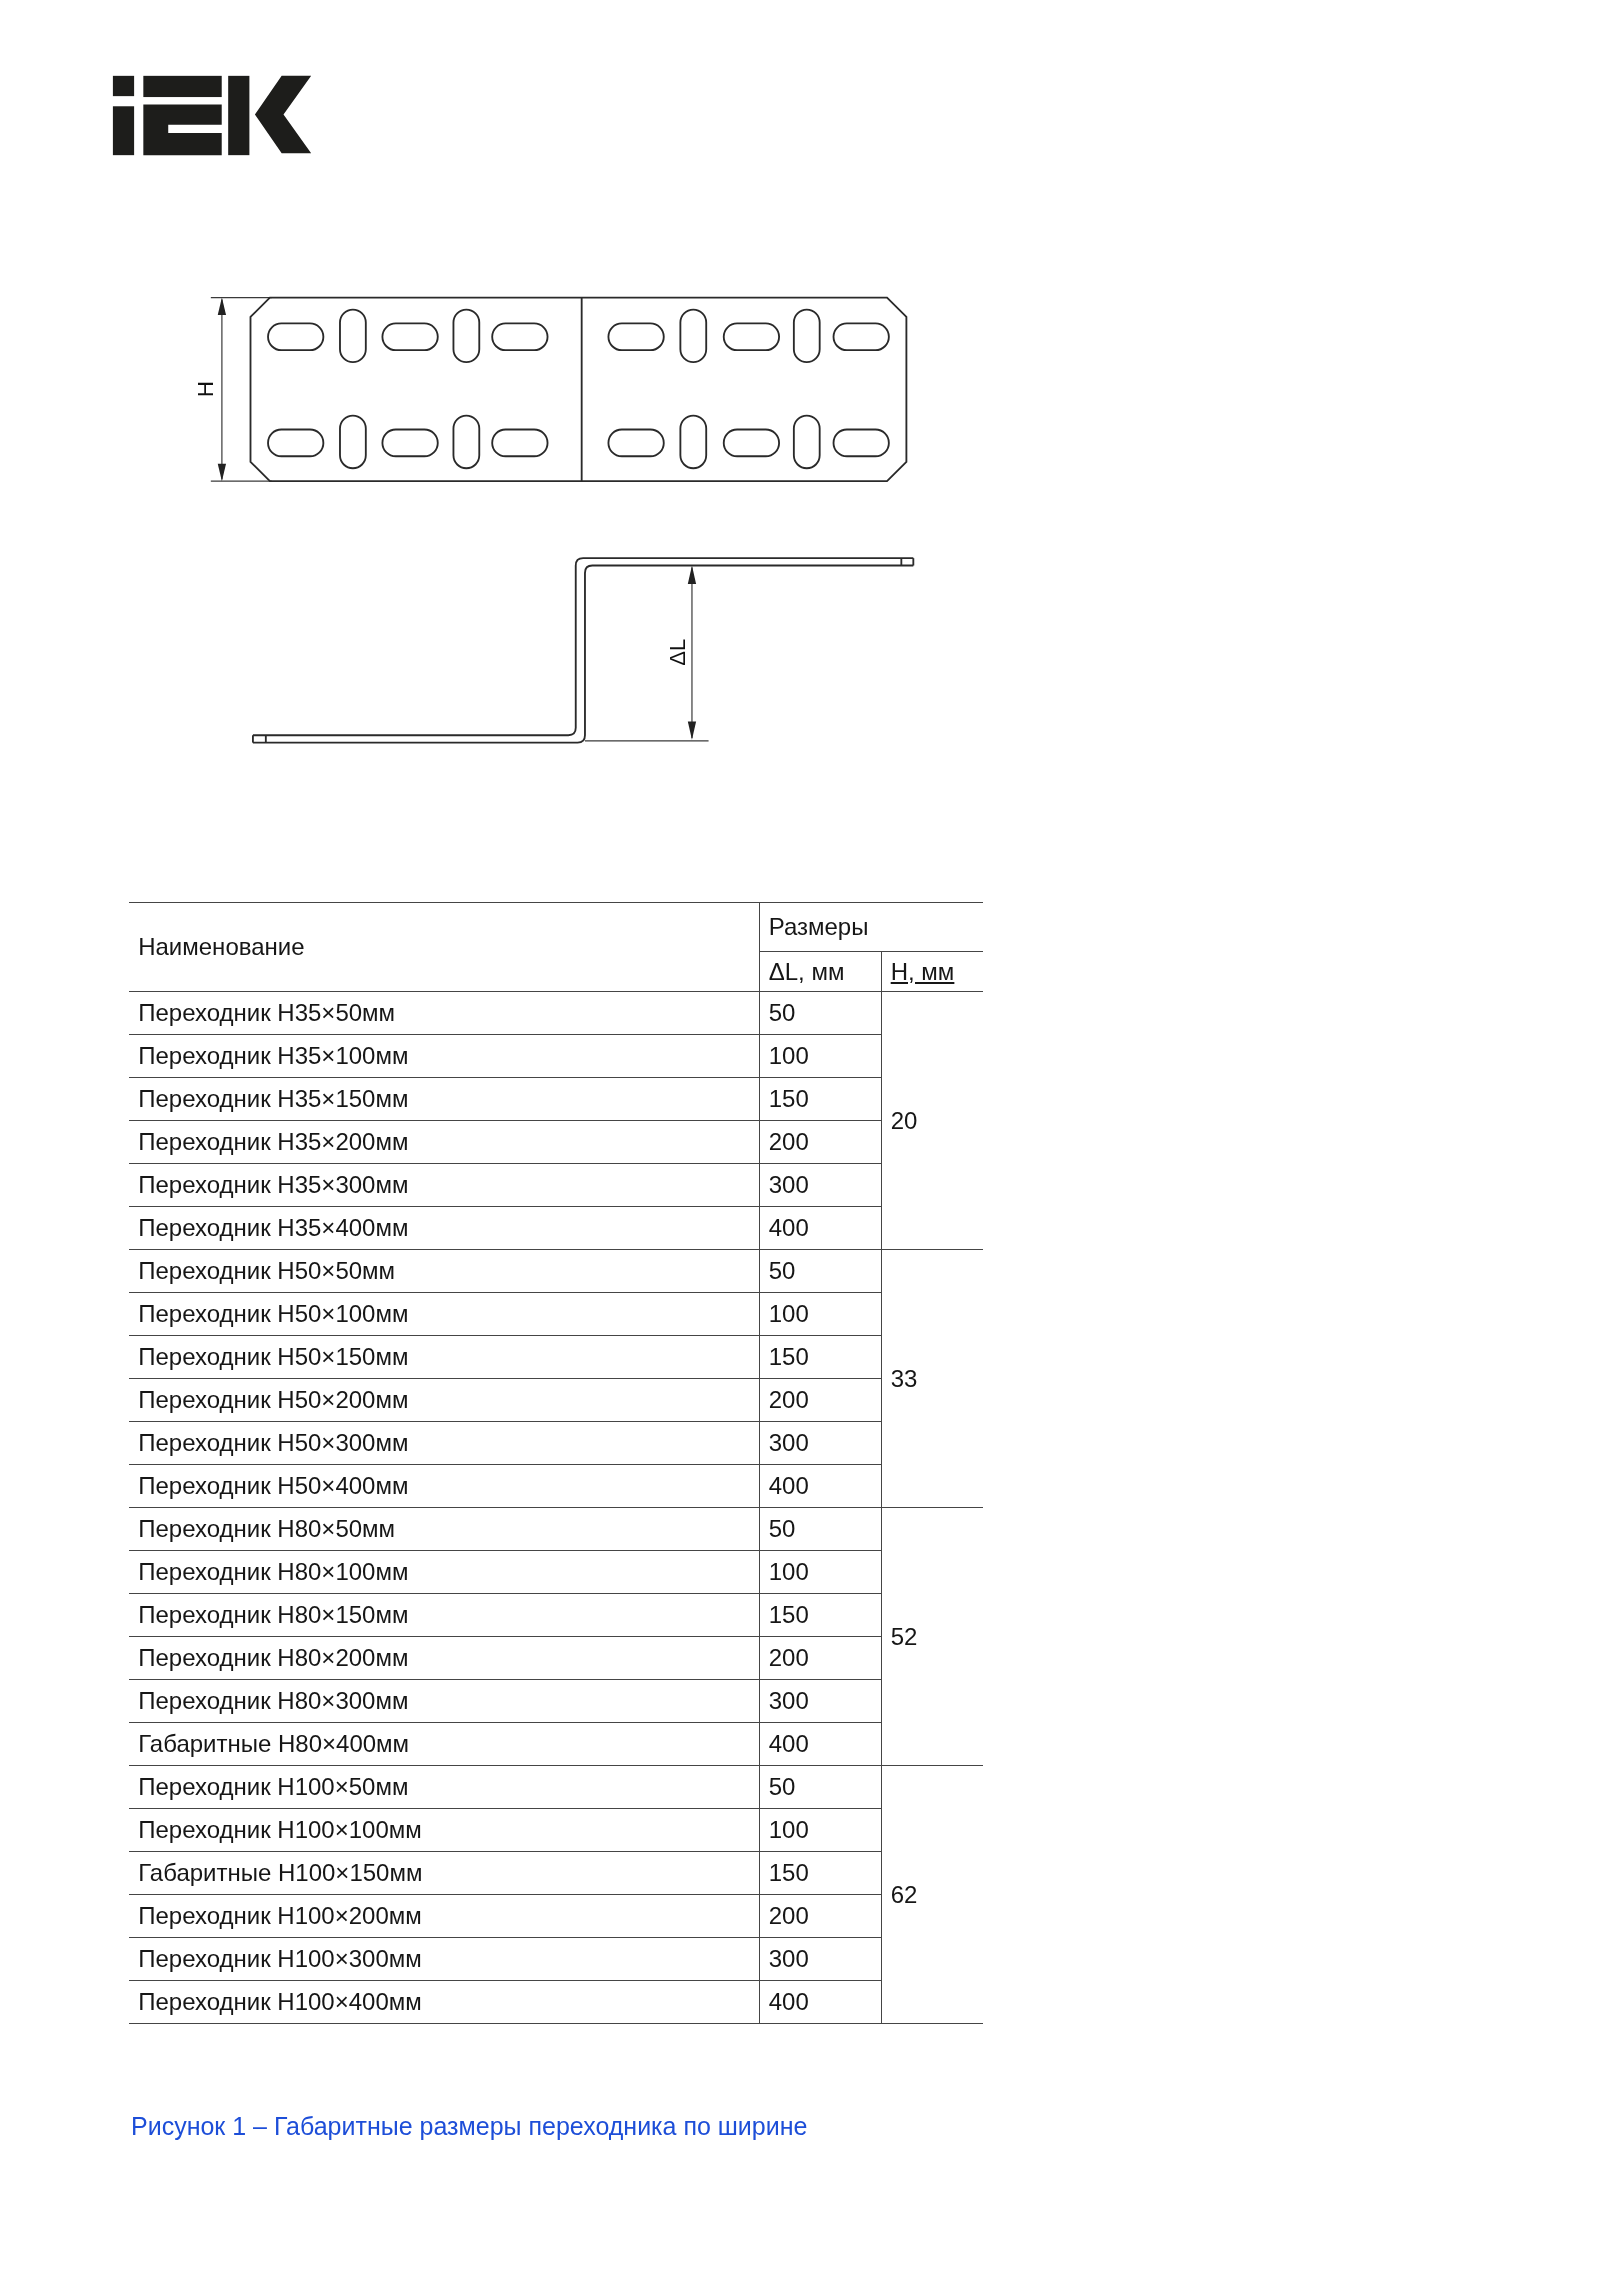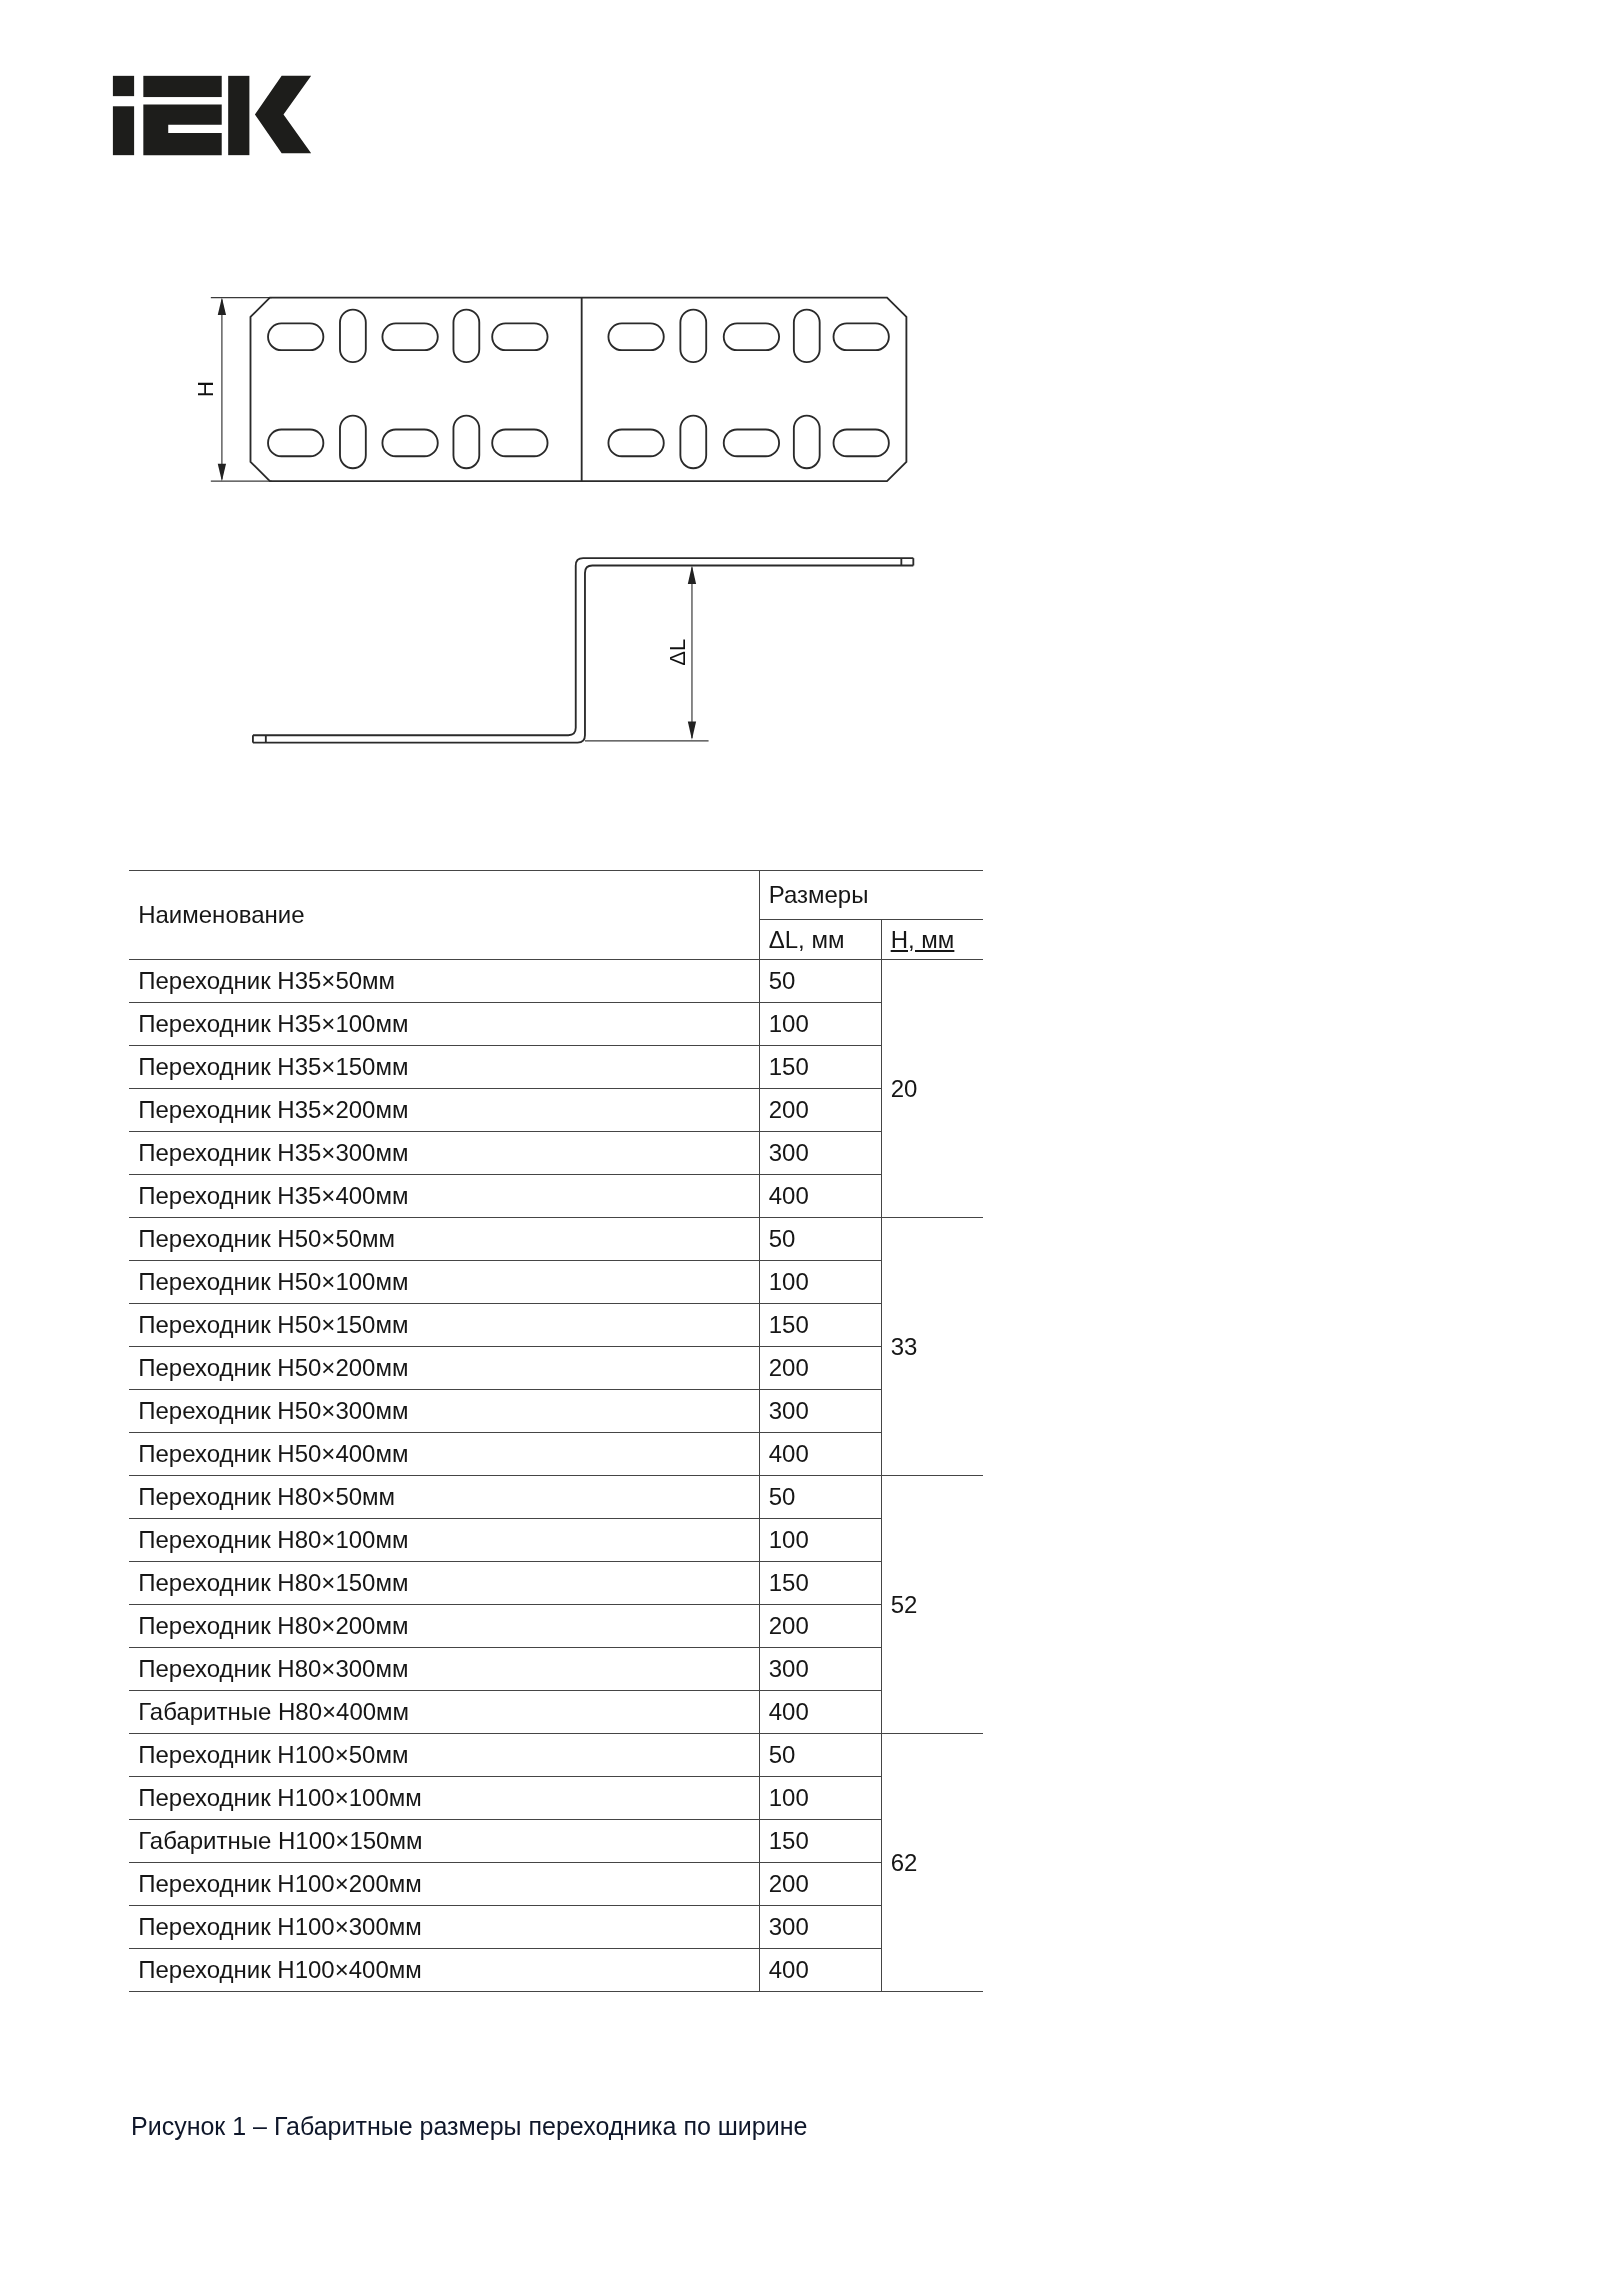--- a/index.html
+++ b/index.html
@@ -18,21 +18,21 @@
 
   
   #topview  { left:185px; top:277px; width:738px; height:222px; }
   #sideview { left:240px; top:535px; width:701px; height:240px; }
   .sheet    { fill:none; stroke:#2a2a2a; stroke-width:2; }
   .thin     { fill:none; stroke:#3a3a3a; stroke-width:1.3; }
   .arrow    { fill:#222222; stroke:none; }
   .dimtext  { font-family:"Liberation Sans","DejaVu Sans",sans-serif; font-size:24px; fill:#111111; }
 
   
-  #size-table-wrap { left:129px; top:870px; }
+  #size-table-wrap { left:129px; top:902px; }
   table.dim {
     border-collapse:collapse;
     table-layout:fixed;
     width:854px;
     border-top:1.8px solid #454545;
     font-size:24px;
     color:#161616;
   }
   table.dim col.c-name { width:630px; }
   table.dim col.c-dl   { width:122px; }
@@ -52,21 +52,21 @@
   th.sizes { vertical-align:top; padding-top:13px; padding-left:12px;
              border-left:1.8px solid #454545; border-bottom:1.8px solid #454545; }
   th.dl    { padding-left:12px; border-left:1.8px solid #454545; border-bottom:1.8px solid #454545; }
   th.h     { padding-left:11px; border-left:1.8px solid #454545; border-bottom:1.8px solid #454545;text-decoration:underline; }
   td.name  { border-bottom:1.8px solid #454545; }
   td.dl    { padding-left:12px; border-left:1.8px solid #454545; border-bottom:1.8px solid #454545;margin-left:24px; }
   td.h     { padding-left:11px; padding-top:8.3px; vertical-align:top;
              border-left:1.8px solid #454545; border-bottom:1.8px solid #454545; }
 
   
-  #caption { left:131px; top:2112px; font-size:25px; color:#0f172a; }
+  #caption { left:131px; top:2112px; font-size:25px; color:#1d4ed8; }
 </style>
 </head>
 <body>
 
 <div class="page">
 
   <svg id="logo" class="abs" viewBox="0 0 220 90" aria-hidden="true">
     <g fill="#1d1d1b">
       <rect x="2" y="2" width="23" height="22"></rect>
       <rect x="2" y="35" width="23" height="53"></rect>

